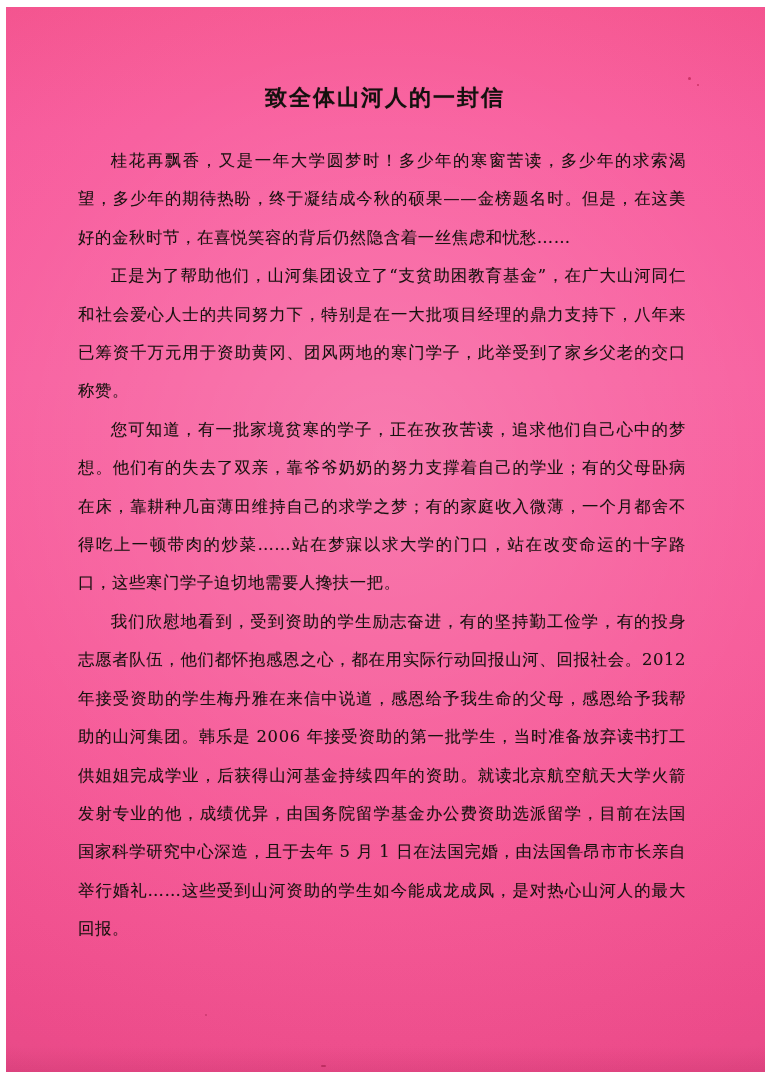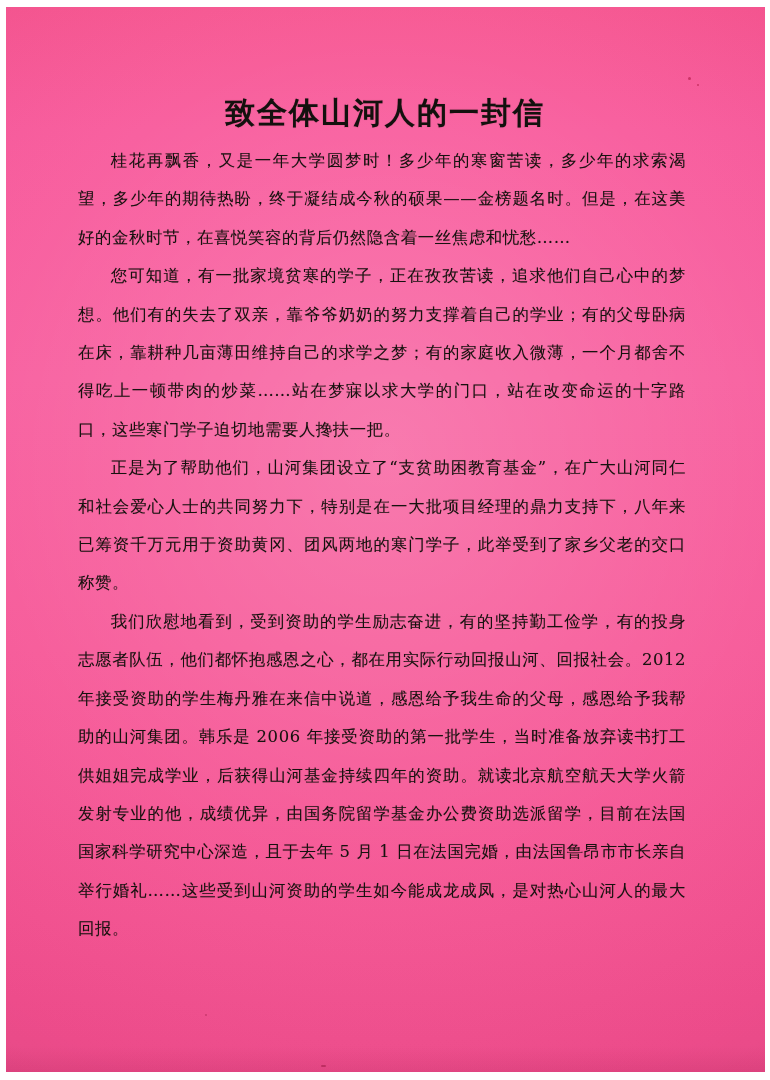--- a/index.html
+++ b/index.html
@@ -67,26 +67,26 @@
     top: 0;
     width: 770px;
     height: 1080px;
     z-index: 4;
     color: #16130f;
   }
 
   .doc-title {
     position: absolute;
     left: 0;
-    top: 93px;
+    top: 83px;
     width: 770px;
     text-align: center;
     font-family: "DejaVu Serif", serif;
     font-weight: bold;
-    font-size: 30px;
+    font-size: 22px;
     letter-spacing: 2px;
     color: #13110e;
     text-shadow: 0 0 1px rgba(30,10,10,0.35);
   }
 
   .body-text {
     position: absolute;
     left: 78px;
     top: 142px;
     width: 620px;
@@ -121,22 +121,22 @@
 <body>
 
 <div id="paper">
 
   <div class="content">
 
     <div class="doc-title">致全体山河人的一封信</div>
 
     <div class="body-text">
       <p>桂花再飘香，又是一年大学圆梦时！多少年的寒窗苦读，多少年的求索渴望，多少年的期待热盼，终于凝结成今秋的硕果——金榜题名时。但是，在这美好的金秋时节，在喜悦笑容的背后仍然隐含着一丝焦虑和忧愁……</p>
+      <p>正是为了帮助他们，山河集团设立了“支贫助困教育基金”，在广大山河同仁和社会爱心人士的共同努力下，特别是在一大批项目经理的鼎力支持下，八年来已筹资千万元用于资助黄冈、团风两地的寒门学子，此举受到了家乡父老的交口称赞。</p>
       <p>您可知道，有一批家境贫寒的学子，正在孜孜苦读，追求他们自己心中的梦想。他们有的失去了双亲，靠爷爷奶奶的努力支撑着自己的学业；有的父母卧病在床，靠耕种几亩薄田维持自己的求学之梦；有的家庭收入微薄，一个月都舍不得吃上一顿带肉的炒菜……站在梦寐以求大学的门口，站在改变命运的十字路口，这些寒门学子迫切地需要人搀扶一把。</p>
-      <p>正是为了帮助他们，山河集团设立了“支贫助困教育基金”，在广大山河同仁和社会爱心人士的共同努力下，特别是在一大批项目经理的鼎力支持下，八年来已筹资千万元用于资助黄冈、团风两地的寒门学子，此举受到了家乡父老的交口称赞。</p>
       <p>我们欣慰地看到，受到资助的学生励志奋进，有的坚持勤工俭学，有的投身志愿者队伍，他们都怀抱感恩之心，都在用实际行动回报山河、回报社会。2012年接受资助的学生梅丹雅在来信中说道，感恩给予我生命的父母，感恩给予我帮助的山河集团。韩乐是 2006 年接受资助的第一批学生，当时准备放弃读书打工供姐姐完成学业，后获得山河基金持续四年的资助。就读北京航空航天大学火箭发射专业的他，成绩优异，由国务院留学基金办公费资助选派留学，目前在法国国家科学研究中心深造，且于去年 5 月 1 日在法国完婚，由法国鲁昂市市长亲自举行婚礼……这些受到山河资助的学生如今能成龙成凤，是对热心山河人的最大回报。</p>
     </div>
 
   </div>
 
   <div class="bottom-shade"></div>
 
   <span class="speck speck-a"></span>
   <span class="speck speck-b"></span>
   <span class="speck speck-c"></span>

